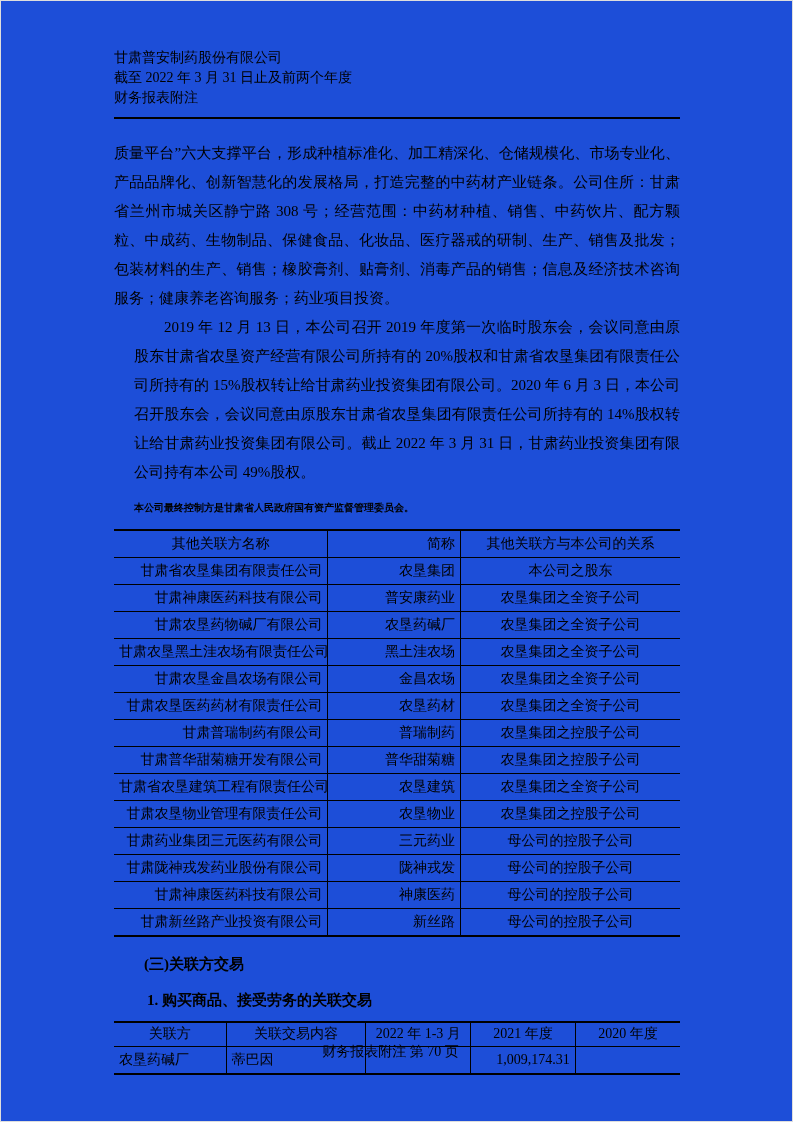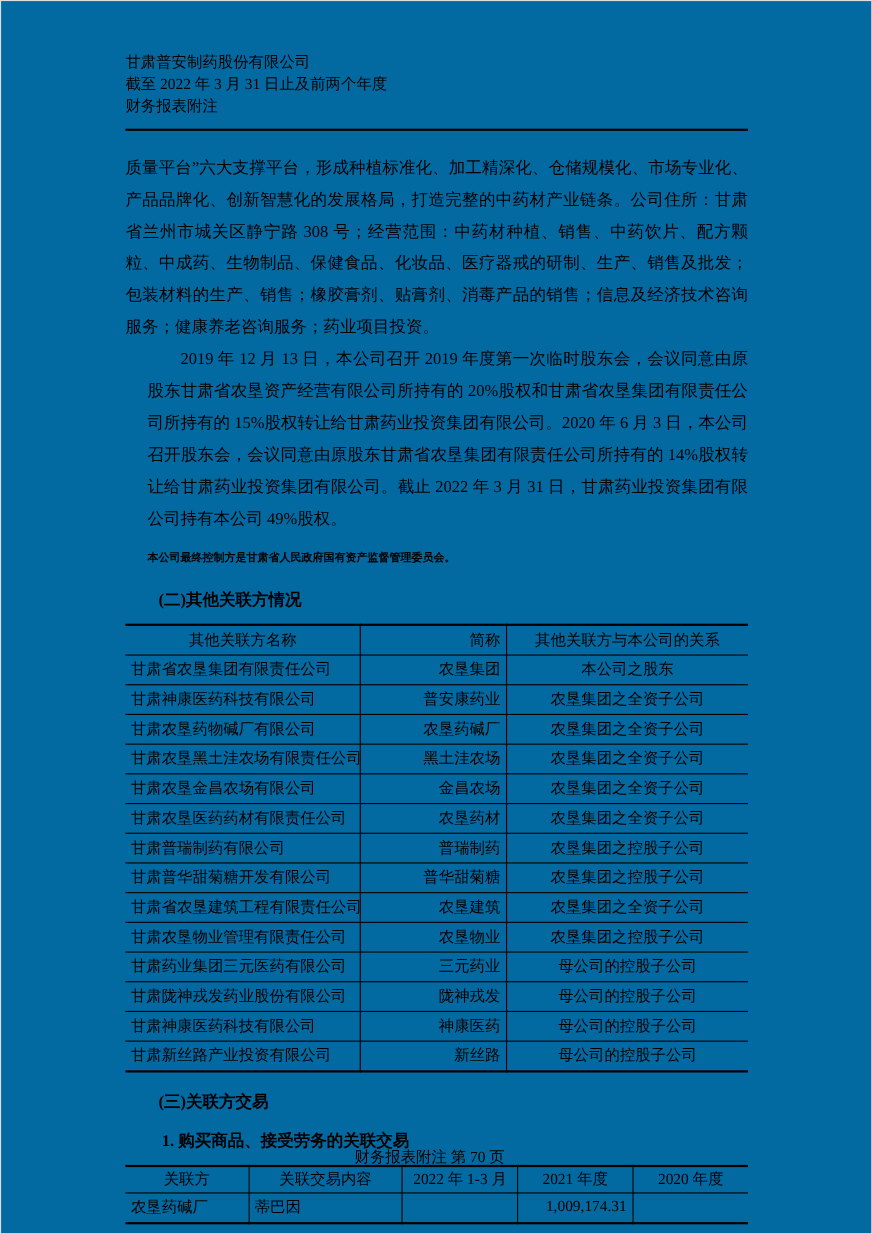--- a/index.html
+++ b/index.html
@@ -1,21 +1,21 @@
 <!DOCTYPE html>
 <html><head>
 <meta charset="utf-8">
 <style>
   * { margin:0; padding:0; box-sizing:border-box; }
   html,body { background:#ffffff; }
   body { font-family:"Liberation Serif","DejaVu Serif",serif; color:#000; }
   .page{
     position:relative;
     width:793px; height:1122px;
-    background:#0369a1;
+    background:#1d4ed8;
     border:1px solid #dededd;
     overflow:hidden;
   }
   .content{ padding:47px 112px 0 113px; }
 
   
   .doc-header{ font-size:14px; line-height:20px; }
   .header-rule{ border:none; border-top:2px solid #000; margin-top:9px; }
 
   
@@ -41,21 +41,21 @@
   
   table{ width:100%; border-collapse:collapse; table-layout:fixed; font-size:14px; }
   .t1{ margin-top:10px; border-top:2px solid #000; border-bottom:2px solid #000; }
   .t1 th,.t1 td{
     border-bottom:1px solid #000;
     height:23px; padding:4px 5px;
     font-weight:normal; text-align:center;
     overflow:hidden; white-space:nowrap;
   }
   .t1 tr:last-child td{ border-bottom:none; }
-  .t1 th:nth-child(1),.t1 td:nth-child(1){ border-right:1px solid #000; text-align:left; }
+  .t1 th:nth-child(1),.t1 td:nth-child(1){ border-right:1px solid #000; text-align:right; }
   .t1 th:nth-child(1){ text-align:center; }
   .t1 th:nth-child(2),.t1 td:nth-child(2){ border-right:1px solid #000;text-align:right; }
   .t1 col.c1{ width:37.8%; } .t1 col.c2{ width:23.4%; } .t1 col.c3{ width:38.8%; }
 
   .t2{ margin-top:10px; border-top:2px solid #000; border-bottom:2px solid #000; }
   .t2 th,.t2 td{
     border-bottom:1px solid #000;
     padding:0 5px; font-weight:normal; text-align:center;
     overflow:hidden; white-space:nowrap;
   }
@@ -85,21 +85,20 @@
       <div>截至 2022 年 3 月 31 日止及前两个年度</div>
       <div>财务报表附注</div>
     </div>
     <hr class="header-rule">
 
     <p class="para p1">质量平台”六大支撑平台，形成种植标准化、加工精深化、仓储规模化、市场专业化、产品品牌化、创新智慧化的发展格局，打造完整的中药材产业链条。公司住所：甘肃省兰州市城关区静宁路 308 号；经营范围：中药材种植、销售、中药饮片、配方颗粒、中成药、生物制品、保健食品、化妆品、医疗器戒的研制、生产、销售及批发；包装材料的生产、销售；橡胶膏剂、贴膏剂、消毒产品的销售；信息及经济技术咨询服务；健康养老咨询服务；药业项目投资。</p>
     <p class="para p2">2019 年 12 月 13 日，本公司召开 2019 年度第一次临时股东会，会议同意由原股东甘肃省农垦资产经营有限公司所持有的 20%股权和甘肃省农垦集团有限责任公司所持有的 15%股权转让给甘肃药业投资集团有限公司。2020 年 6 月 3 日，本公司召开股东会，会议同意由原股东甘肃省农垦集团有限责任公司所持有的 14%股权转让给甘肃药业投资集团有限公司。截止 2022 年 3 月 31 日，甘肃药业投资集团有限公司持有本公司 49%股权。</p>
 
     <p class="controller">本公司最终控制方是甘肃省人民政府国有资产监督管理委员会。</p>
 
-    <p class="sec-heading">(二)其他关联方情况</p>
 
     <table class="t1">
       <colgroup>
           <col class="c1">
           <col class="c2">
           <col class="c3">
         </colgroup>
       <thead>
         <tr>
           <th>其他关联方名称</th>

